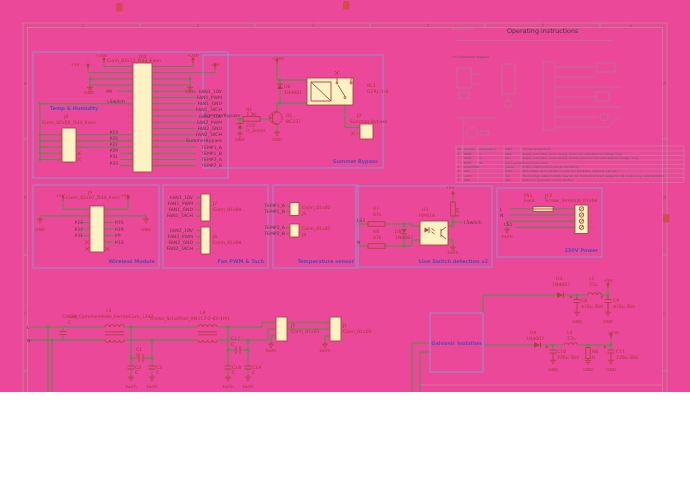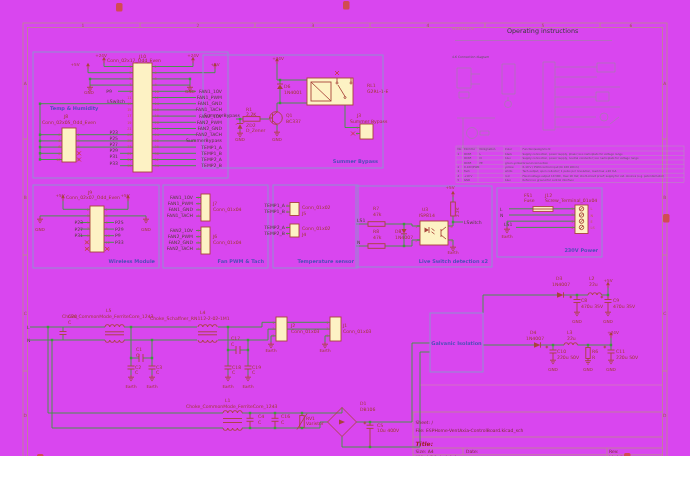--- a/index.html
+++ b/index.html
@@ -1,16 +1,16 @@
 <!DOCTYPE html>
 <html><head>
 <meta charset="utf-8">
 <style>
   html,body{margin:0;padding:0;background:#ffffff;}
-  .stage{position:relative;width:690px;height:456px;background:#d946ef;overflow:hidden;
+  .stage{position:relative;width:690px;height:392px;background:#ec4899;overflow:hidden;
          font-family:"DejaVu Sans", sans-serif;}
   svg{position:absolute;left:0;top:0;}
   text{font-family:"DejaVu Sans", sans-serif;}
   .wire{stroke:#3c9b3c;stroke-width:0.9;fill:none;}
   .cmp{stroke:#a8443a;stroke-width:0.9;fill:none;}
   .cmpS{fill:#a8443a;stroke:none;}
   .cmpf{stroke:#a8443a;stroke-width:0.9;fill:#fdf2c4;}
   .cmpX{stroke:#cc3333;stroke-width:0.8;fill:none;}
   .blk{stroke:#9090cf;stroke-width:1;fill:none;}
   .frame{stroke:#bb8a8a;stroke-width:0.8;fill:none;}

